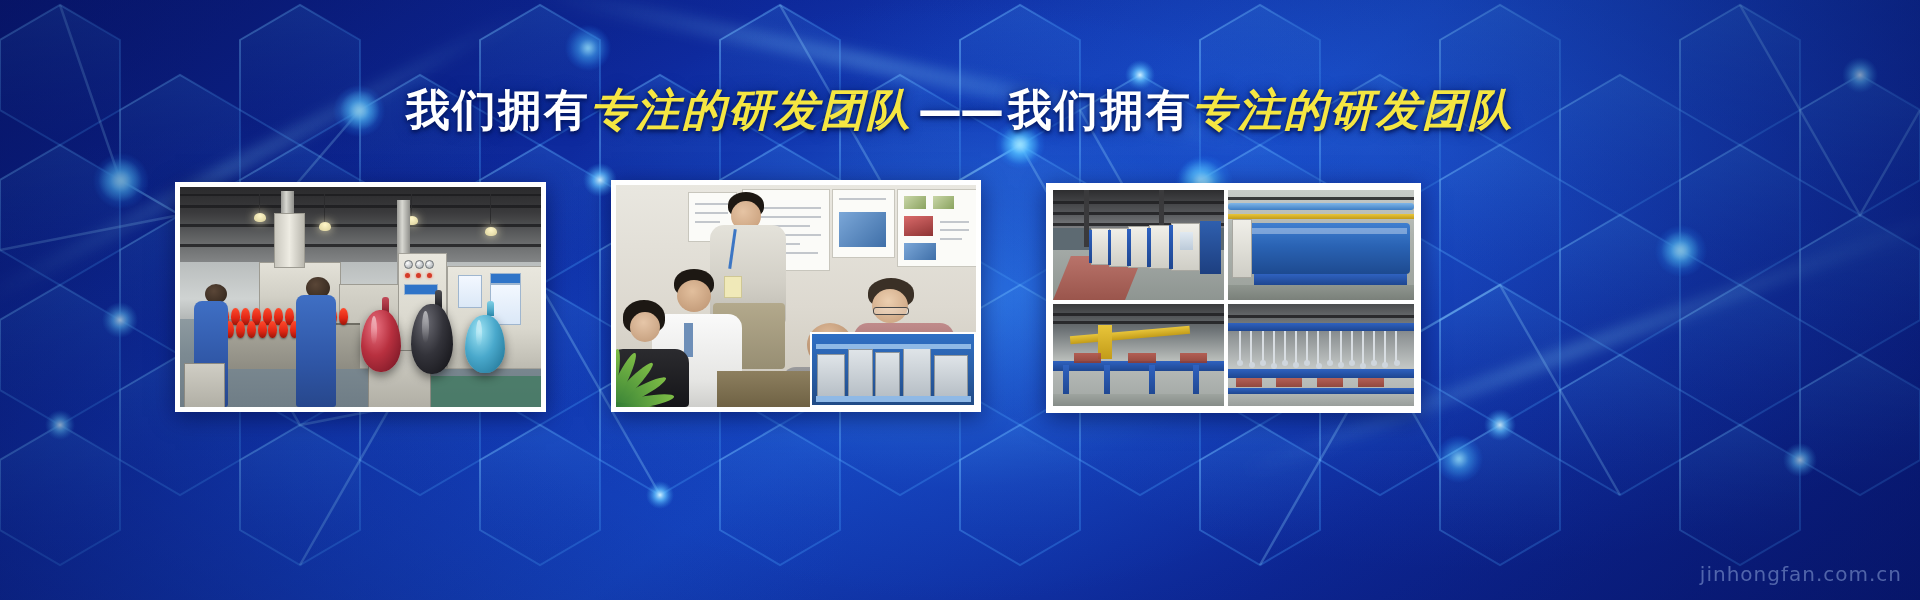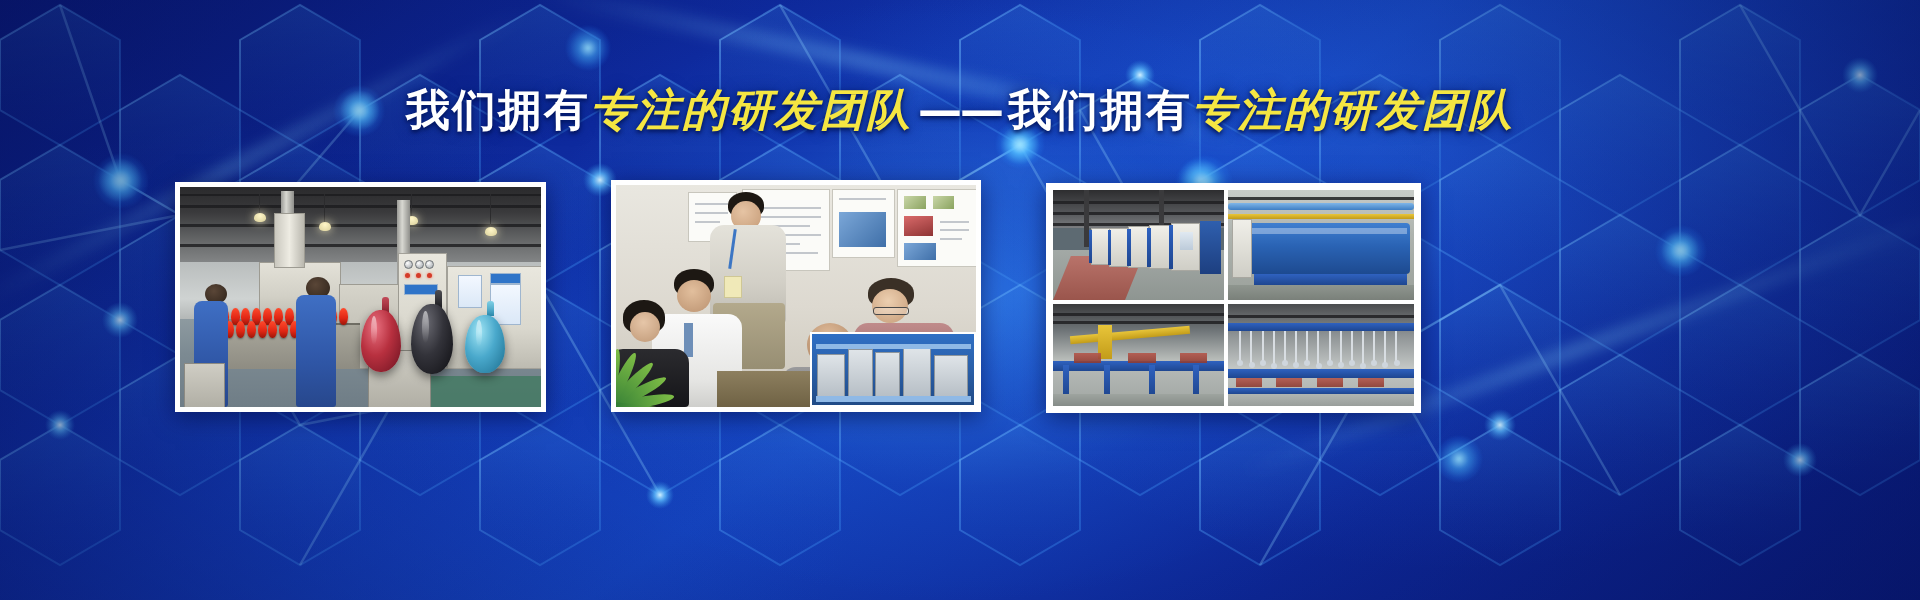--- a/index.html
+++ b/index.html
@@ -684,14 +684,15 @@
         <div class="f-red" style="left:4%;  top:72%; width:14%; height:9%;"></div>
         <div class="f-red" style="left:26%; top:72%; width:14%; height:9%;"></div>
         <div class="f-red" style="left:48%; top:72%; width:14%; height:9%;"></div>
         <div class="f-red" style="left:70%; top:72%; width:14%; height:9%;"></div>
         <div class="f-blue" style="left:0; top:82%; width:100%; height:6%;"></div>
         <div style="position:absolute; left:0; bottom:0; width:100%; height:12%; background:linear-gradient(180deg,#b0b5b2,#999e9b);"></div>
       </div>
     </div>
   </div>
 
+  <div id="watermark">jinhongfan.com.cn</div>
 
 </div>
 
 </body></html>

